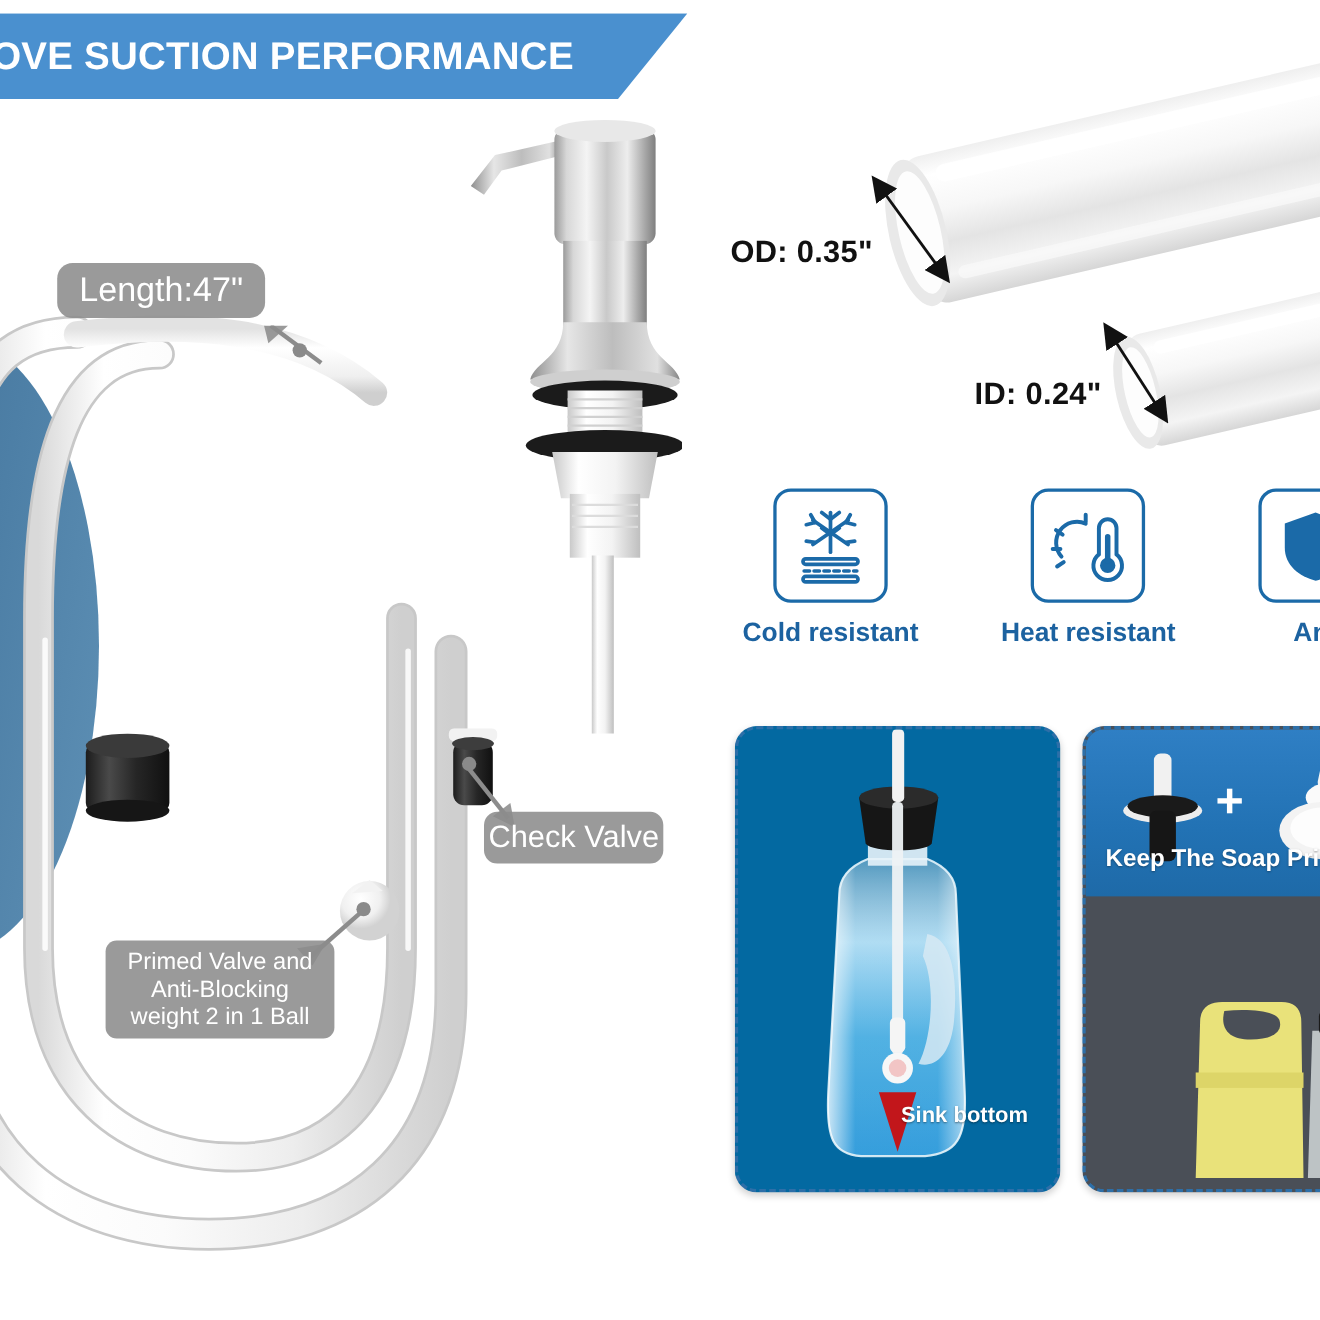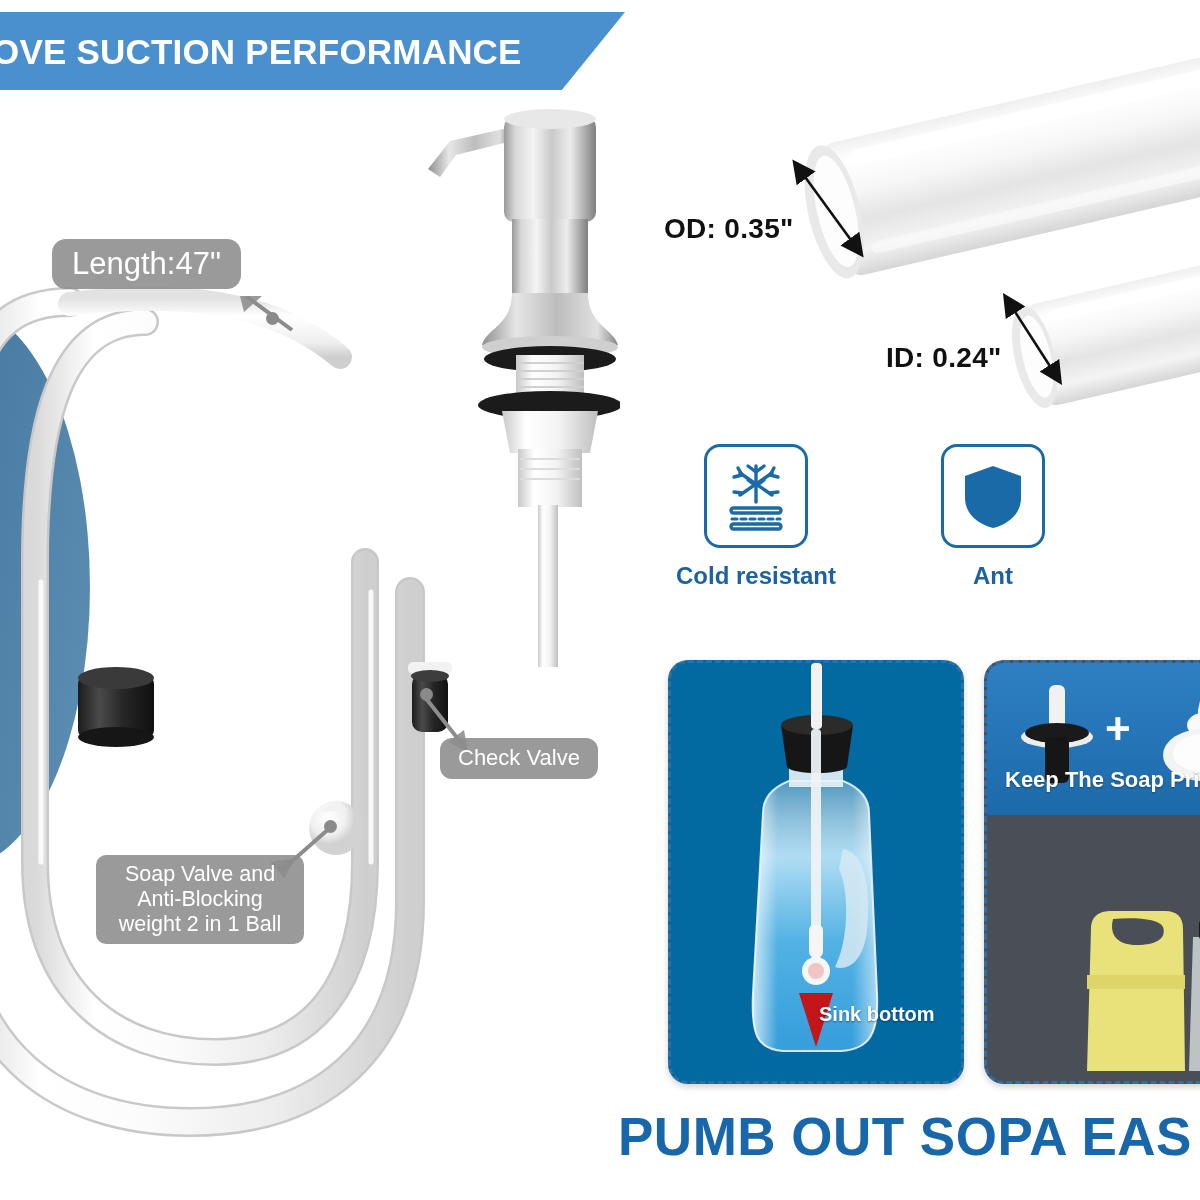--- a/index.html
+++ b/index.html
@@ -47,21 +47,21 @@
   #dim-od{left:664px;top:201px;}
   #dim-id{left:886px;top:330px;}
 
   
   .callout{
     position:absolute;background:rgba(140,140,140,.88);color:#fff;
     border-radius:12px;padding:8px 18px;z-index:8;
     font-size:29px;line-height:1.03;white-space:nowrap;
   }
   #callout-length{left:52px;top:227px;font-size:31px;border-radius:14px;padding:9px 20px;}
-  #callout-checkvalve{left:440px;top:726px;font-size:22px;border-radius:12px;padding:9px 18px;}
+  #callout-checkvalve{left:440px;top:726px;font-size:28px;border-radius:12px;padding:9px 4px;}
   #callout-ball{
     left:96px;top:843px;font-size:21.5px;line-height:1.17;
     text-align:center;padding:7px 14px;border-radius:10px;white-space:normal;width:180px;
   }
   .callout-line{position:absolute;z-index:7;}
   .callout-dot{position:absolute;width:13px;height:13px;border-radius:50%;background:#8a8a8a;z-index:9;}
 
   
   .features{position:absolute;left:675px;top:432px;width:525px;height:160px;z-index:6;display:flex;gap:0;}
   .feature{width:162px;display:flex;flex-direction:column;align-items:center;margin-right:75px;}
@@ -292,21 +292,21 @@
   <div class="callout-dot" style="left:266px;top:300px;"></div>
 
   <div class="callout" id="callout-checkvalve">Check Valve</div>
   <svg class="callout-line" style="left:418px;top:680px;width:50px;height:60px;" viewBox="0 0 50 60">
     <path d="M 6 4 L 44 52" stroke="#8c8c8c" stroke-width="4" fill="none"></path>
     <path d="M 46 38 L 50 60 L 30 50 Z" fill="rgba(140,140,140,.88)"></path>
   </svg>
   <div class="callout-dot" style="left:420px;top:676px;"></div>
 
   <div class="callout" id="callout-ball">
-    <div>Soap Valve and</div>
+    <div>Primed Valve and</div>
     <div>Anti-Blocking</div>
     <div>weight 2 in 1 Ball</div>
   </div>
   <svg class="callout-line" style="left:270px;top:806px;width:80px;height:60px;" viewBox="0 0 80 60">
     <path d="M 12 52 L 62 8" stroke="#8c8c8c" stroke-width="4" fill="none"></path>
     <path d="M 0 44 L 26 40 L 14 60 Z" fill="rgba(140,140,140,.88)"></path>
   </svg>
   <div class="callout-dot" style="left:324px;top:808px;"></div>
 
   <div class="features">
@@ -334,20 +334,39 @@
             <rect x="13" y="66" width="50" height="5" rx="2.5"></rect>
           </g>
           <g stroke="#1b6aa8" stroke-width="3.2" stroke-linecap="round" stroke-dasharray="5 4">
             <line x1="14" y1="61" x2="62" y2="61"></line>
           </g>
         </svg>
       </div>
       <div class="feature-label">Cold resistant</div>
     </div>
 
+    <div class="feature">
+      <div class="feature-box">
+        <svg width="76" height="76" viewBox="0 0 76 76">
+          <g stroke="#1b6aa8" stroke-width="3.6" fill="none" stroke-linecap="round">
+            <path d="M 14 48 A 19 19 0 0 1 36 18"></path>
+            <line x1="9" y1="24" x2="15" y2="28"></line>
+            <line x1="6" y1="41" x2="13" y2="41"></line>
+            <line x1="10" y1="57" x2="16" y2="53"></line>
+            <line x1="36" y1="10" x2="36" y2="16"></line>
+          </g>
+          <g stroke="#1b6aa8" stroke-width="3.6" fill="none">
+            <path d="M 48 22 a 8 8 0 0 1 16 0 v 24 a 13 13 0 1 1 -16 0 z"></path>
+          </g>
+          <circle cx="56" cy="56" r="7" fill="#1b6aa8"></circle>
+          <line x1="56" y1="30" x2="56" y2="52" stroke="#1b6aa8" stroke-width="5" stroke-linecap="round"></line>
+        </svg>
+      </div>
+      <div class="feature-label">Heat resistant</div>
+    </div>
 
     <div class="feature">
       <div class="feature-box">
         <svg width="76" height="76" viewBox="0 0 76 76">
           <path d="M 38 8 L 66 18 V 40 C 66 56 53 66 38 70 C 23 66 10 56 10 40 V 18 Z" fill="#1b6aa8"></path>
         </svg>
       </div>
       <div class="feature-label">Ant</div>
     </div>
 
@@ -435,15 +454,14 @@
         <path d="M 237 158 l 7 12 l -14 0 z"></path>
         <path d="M 237 196 l 7 12 l -14 0 z"></path>
         <path d="M 237 234 l 7 12 l -14 0 z"></path>
         <path d="M 237 120 l 7 12 l -14 0 z"></path>
       </g>
 
       <path d="M 246 0 L 282 6 L 276 26 L 244 18 Z" fill="#8d9398"></path>
     </svg>
   </div>
 
-  <div class="bottom-title">PUMB OUT SOPA EAS</div>
 
 </div>
 
 </body></html>

